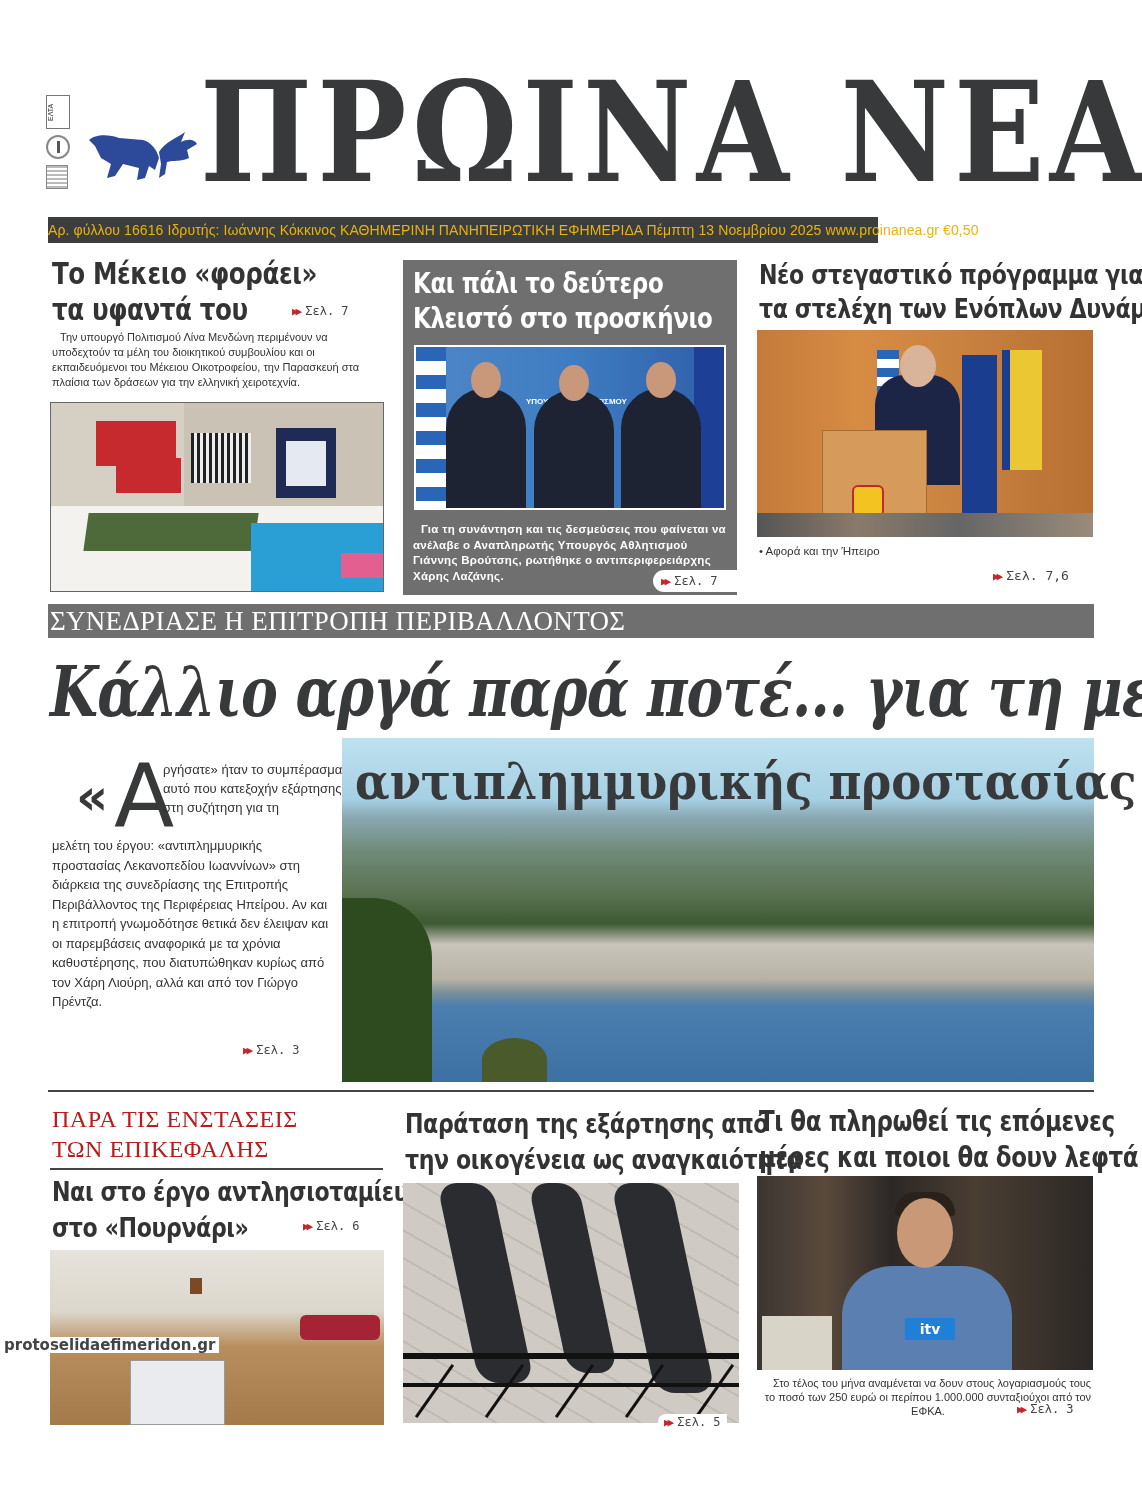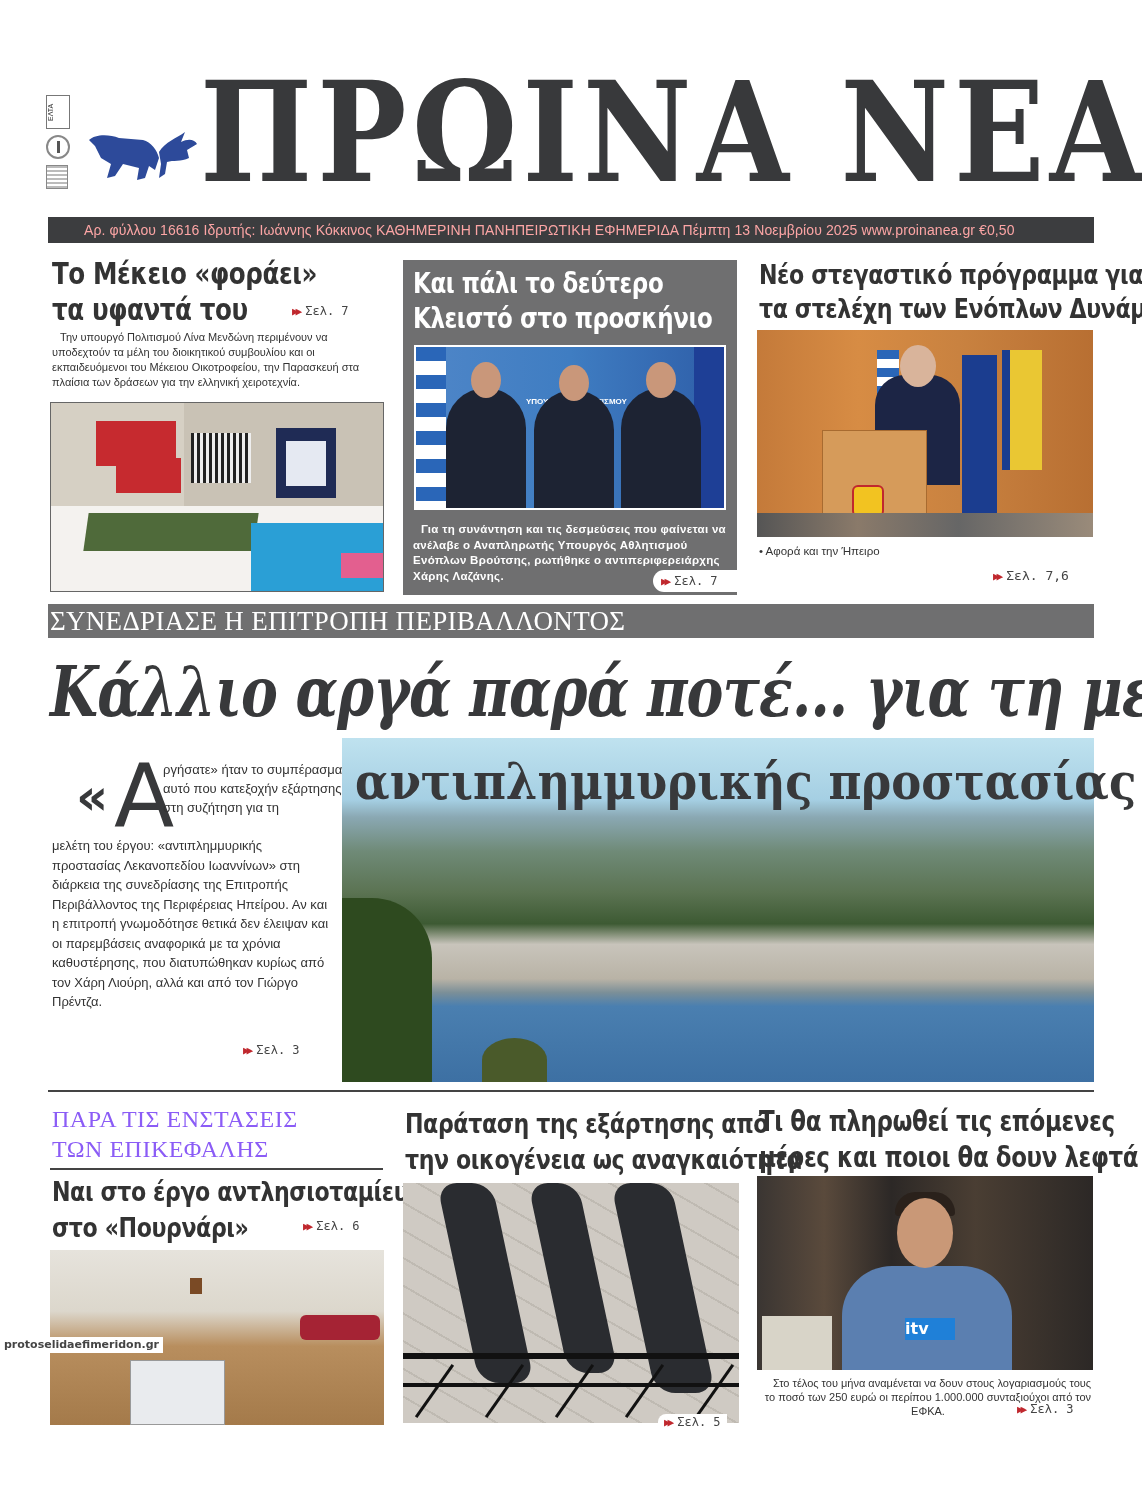--- a/index.html
+++ b/index.html
@@ -16,23 +16,23 @@
     transform: scaleX(0.86); transform-origin: left center; white-space: nowrap;
   }
   .badges { position: absolute; left: 46px; top: 95px; width: 28px; height: 100px; }
   .badge-elta { width: 24px; height: 34px; border: 1px solid #777; font-size: 7px; writing-mode: vertical-rl; transform: rotate(180deg); text-align: center; color: #333; }
   .badge-seal { width: 24px; height: 24px; border-radius: 50%; border: 2px solid #888; margin-top: 6px; position: relative; }
   .badge-seal::after { content: ""; position: absolute; left: 9px; top: 4px; width: 3px; height: 12px; background: #555; }
   .badge-box { width: 22px; height: 24px; border: 1px solid #888; margin-top: 6px; background: repeating-linear-gradient(0deg,#bbb 0 2px,#fff 2px 4px); }
   .bull { position: absolute; left: 85px; top: 128px; width: 115px; height: 60px; }
 
   .info-bar {
-    position: absolute; left: 48px; top: 217px; width: 1046px; height: 26px;
-    background: #3c3d3f; color: #fca5a5; font-size: 14px; line-height: 26px;
-    padding-left: 36px; white-space: nowrap; letter-spacing: 0.1px;
+    position: absolute; left: 48px; top: 217px; width: 830px; height: 26px;
+    background: #3c3d3f; color: #eab308; font-size: 14px; line-height: 26px;
+    white-space: nowrap; letter-spacing: 0.1px;
   }
 
   
   .hl { font-family: "DejaVu Sans", sans-serif; font-weight: bold; color: #333; letter-spacing: -0.5px; }
   .cond { transform: scaleX(0.82); transform-origin: left top; white-space: nowrap; }
   .sel { font-family: "DejaVu Sans Mono", monospace; font-size: 12px; color: #444; white-space: nowrap; }
   .sel .arr { color: #c0282e; font-size: 11px; letter-spacing: -3px; margin-right: 6px; }
   .body-text { font-size: 11.5px; line-height: 15px; color: #333; }
 
   
@@ -121,54 +121,54 @@
   .lead-rest {
     position: absolute; left: 52px; top: 836px; width: 280px;
     font-size: 13px; line-height: 19.5px; color: #333;
   }
 
   .hr-line { position: absolute; left: 48px; top: 1090px; width: 1046px; height: 2px; background: #444; }
 
   .kicker {
     position: absolute; left: 52px; top: 1104px; width: 330px;
     font-family: "Liberation Serif", serif; font-size: 24px; line-height: 30px;
-    color: #8b5cf6; letter-spacing: 0.5px;
+    color: #b91c1c; letter-spacing: 0.5px;
   }
   .kicker-line { position: absolute; left: 50px; top: 1168px; width: 333px; height: 2px; background: #444; }
 
   .photo-council {
     left: 50px; top: 1250px; width: 334px; height: 175px;
     background: linear-gradient(180deg, #e6e3dc 0%, #dcd7cc 35%, #b88e5e 55%, #a47a4a 100%);
   }
   .council-desk { left: 80px; top: 110px; width: 95px; height: 65px; background: #e9ebee; border: 1px solid #999; }
   .council-chairs { left: 250px; top: 65px; width: 80px; height: 25px; background: #a52334; border-radius: 6px; }
   .council-icon { left: 140px; top: 28px; width: 12px; height: 16px; background: #7a4a25; }
   .watermark {
     position: absolute; left: 0; top: 1337px; background: #fff; padding: 1px 4px;
-    font-family: "DejaVu Sans", sans-serif; font-weight: bold; font-size: 11px; color: #444;
+    font-family: "DejaVu Sans", sans-serif; font-weight: bold; font-size: 15px; color: #444;
     height: 16px; line-height: 14px;
   }
 
   .photo-shadows {
     left: 403px; top: 1183px; width: 336px; height: 240px;
     background: repeating-linear-gradient(30deg, #cfcac3 0 22px, #bfbab2 22px 24px), #cfcac3;
   }
   .shadow { background: #2a2c30; border-radius: 20px; transform: skewX(12deg); }
   .rail1 { left: 0; top: 170px; width: 336px; height: 6px; background: #111; }
   .rail2 { left: 0; top: 200px; width: 336px; height: 4px; background: #111; }
   .rail-diag { top: 176px; width: 3px; height: 64px; background: #111; transform: rotate(35deg); }
 
   .photo-itv {
     left: 757px; top: 1176px; width: 336px; height: 194px;
     background: linear-gradient(90deg, #3a3532 0%, #5a4a3c 20%, #2c2826 40%, #4a3e33 65%, #2c2826 100%);
   }
   .itv-body { left: 85px; top: 90px; width: 170px; height: 104px; background: #5b7fb0; border-radius: 50px 50px 0 0; }
   .itv-head { left: 140px; top: 22px; width: 56px; height: 70px; border-radius: 50%; background: #c99877; }
   .itv-hair { left: 138px; top: 16px; width: 60px; height: 24px; border-radius: 30px 30px 5px 5px; background: #2a211b; }
-  .itv-mic { left: 148px; top: 142px; width: 50px; height: 22px; background: #1f80d8; color: #fff; font-weight: bold; font-size: 16px; line-height: 22px; font-family: "DejaVu Sans", sans-serif; }
+  .itv-mic { left: 148px; top: 142px; width: 50px; height: 22px; background: #1f80d8; color: #fff; font-weight: bold; font-size: 14px; line-height: 22px; text-align: center; font-family: "DejaVu Sans", sans-serif; }
   .itv-papers { left: 5px; top: 140px; width: 70px; height: 54px; background: #d8d4c8; }
 </style>
 </head>
 <body>
 
 <div class="badges">
   <div class="badge-elta">ΕΛΤΑ</div>
   <div class="badge-seal"></div>
   <div class="badge-box"></div>
 </div>
@@ -209,21 +209,21 @@
   <div class="abs flag-gr"></div>
   <div class="abs flag-eu"></div>
   <div class="abs" style="left:110px; top:50px; color:#fff; font-size:8px; font-weight:bold;">ΥΠΟΥΡΓΕΙΟ ΑΘΛΗΤΙΣΜΟΥ</div>
   <div class="abs man" style="left:30px; height:120px;"></div>
   <div class="abs head" style="left:55px; top:15px;"></div>
   <div class="abs man" style="left:118px; height:118px;"></div>
   <div class="abs head" style="left:143px; top:18px;"></div>
   <div class="abs man" style="left:205px; height:120px;"></div>
   <div class="abs head" style="left:230px; top:15px;"></div>
 </div>
-<div class="abs" style="left:413px; top:522px; width:318px; color:#fff; font-weight:bold; font-size:11.5px; line-height:15.5px; text-indent:8px; letter-spacing:0.3px;">Για τη συνάντηση και τις δεσμεύσεις που φαίνεται να ανέλαβε ο Αναπληρωτής Υπουργός Αθλητισμού Ενόπλων Βρούτσης, ρωτήθηκε ο αντιπεριφερειάρχης Χάρης Λαζάνης.</div>
+<div class="abs" style="left:413px; top:522px; width:318px; color:#fff; font-weight:bold; font-size:11.5px; line-height:15.5px; text-indent:8px; letter-spacing:0.3px;">Για τη συνάντηση και τις δεσμεύσεις που φαίνεται να ανέλαβε ο Αναπληρωτής Υπουργός Αθλητισμού Γιάννης Βρούτσης, ρωτήθηκε ο αντιπεριφερειάρχης Χάρης Λαζάνης.</div>
 <div class="abs sel" style="left:653px; top:570px; background:#fff; border-radius:12px 0 0 12px; padding:2px 8px; height:22px; line-height:18px; width:85px;">
   <span class="arr">▶▶</span><span>Σελ. 7</span>
 </div>
 
 <div class="abs hl cond" style="left:759px; top:258px; font-size:27px; line-height:34px; width:420px;">
   <div>Νέο στεγαστικό πρόγραμμα για</div>
   <div>τα στελέχη των Ενόπλων Δυνάμεων</div>
 </div>
 <div class="photo photo-speech">
   <div class="abs flag-gr2"></div>

